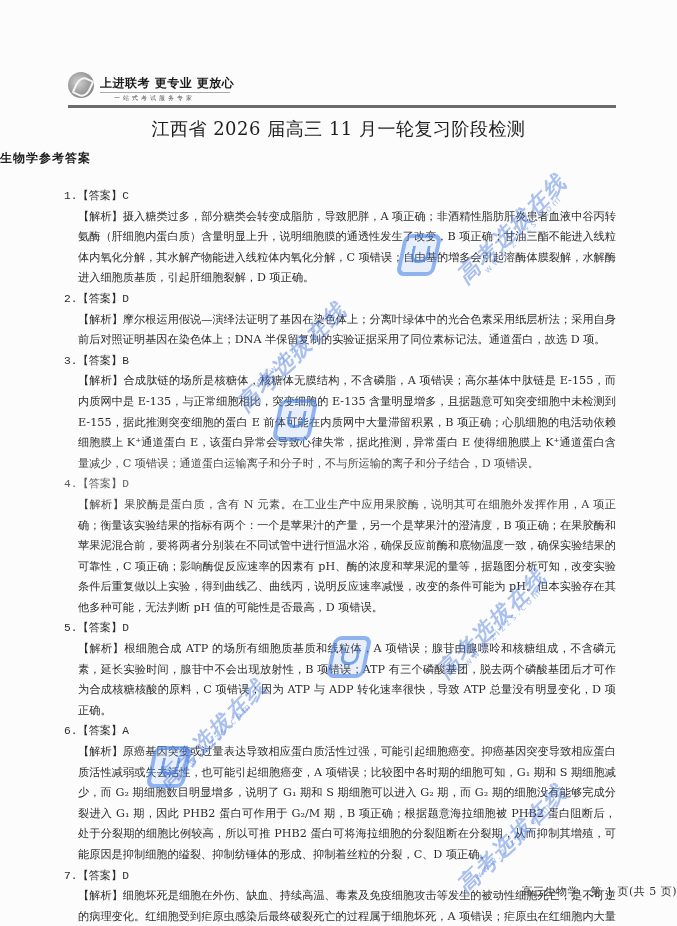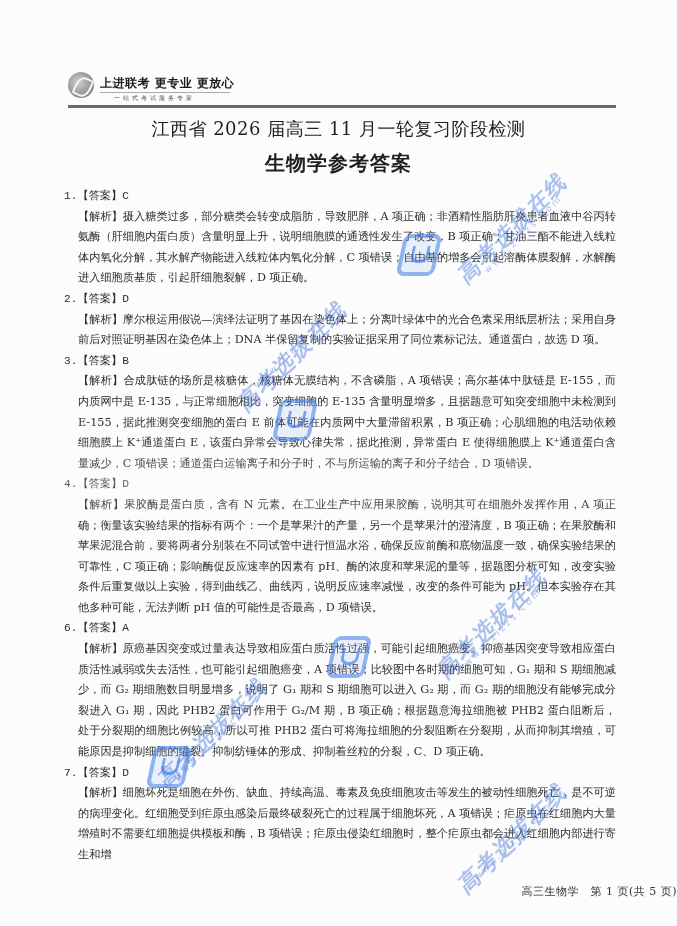--- a/index.html
+++ b/index.html
@@ -26,22 +26,22 @@
     font-size: 6px; color: #555; letter-spacing: 3px; white-space: nowrap;
   }
   .sub-slogan-line { position: absolute; left: 32px; top: 20px; width: 130px; height: 1px; background: #aaa; }
   .header-rule { position: absolute; left: 0; top: 33px; width: 548px; height: 3px; background: #6b6b6b; }
 
   .title {
     position: absolute; left: 0; width: 677px; top: 93px; text-align: center;
     font-size: 18px; color: #1e1e1e; letter-spacing: 0.5px; white-space: nowrap;
   }
   .subtitle {
-    position: absolute; left: 0; width: 677px; top: 126px; text-align: center;
-    font-family: "DejaVu Sans", sans-serif; font-size: 20px; font-weight: bold; color: #1e1e1e; letter-spacing: 1px;
+    position: absolute; left: 0; width: 677px; top: 126px; text-align: left;
+    font-family: "DejaVu Sans", sans-serif; font-size: 12px; font-weight: bold; color: #1e1e1e; letter-spacing: 1px;
   }
 
   .content {
     position: absolute; left: 64px; top: 162px; width: 552px;
     font-size: 11.2px; line-height: 20.6px; color: #2c2c2c;
   }
   .q-answer { margin: 0; white-space: nowrap; font-family: Liberation Mono, monospace; }
   .q-body { margin: 0 0 0 14px; text-align: justify; text-align-last: left; }
 
   .footer {
@@ -97,20 +97,24 @@
     </div>
     <div>
       <p class="q-answer"><span>3.</span><span>【答案】</span><span>B</span></p>
       <p class="q-body">【解析】合成肽链的场所是核糖体，核糖体无膜结构，不含磷脂，A 项错误；高尔基体中肽链是 E-155，而内质网中是 E-135，与正常细胞相比，突变细胞的 E-135 含量明显增多，且据题意可知突变细胞中未检测到 E-155，据此推测突变细胞的蛋白 E 前体可能在内质网中大量滞留积累，B 项正确；心肌细胞的电活动依赖细胞膜上 K⁺通道蛋白 E，该蛋白异常会导致心律失常，据此推测，异常蛋白 E 使得细胞膜上 K⁺通道蛋白含量减少，C 项错误；通道蛋白运输离子和分子时，不与所运输的离子和分子结合，D 项错误。</p>
     </div>
     <div>
       <p class="q-answer"><span>4.</span><span>【答案】</span><span>D</span></p>
       <p class="q-body">【解析】果胶酶是蛋白质，含有 N 元素。在工业生产中应用果胶酶，说明其可在细胞外发挥作用，A 项正确；衡量该实验结果的指标有两个：一个是苹果汁的产量，另一个是苹果汁的澄清度，B 项正确；在果胶酶和苹果泥混合前，要将两者分别装在不同试管中进行恒温水浴，确保反应前酶和底物温度一致，确保实验结果的可靠性，C 项正确；影响酶促反应速率的因素有 pH、酶的浓度和苹果泥的量等，据题图分析可知，改变实验条件后重复做以上实验，得到曲线乙、曲线丙，说明反应速率减慢，改变的条件可能为 pH。但本实验存在其他多种可能，无法判断 pH 值的可能性是否最高，D 项错误。</p>
     </div>
     <div>
+      <p class="q-answer"><span>5.</span><span>【答案】</span><span>D</span></p>
+      <p class="q-body">【解析】根细胞合成 ATP 的场所有细胞质基质和线粒体，A 项错误；腺苷由腺嘌呤和核糖组成，不含磷元素，延长实验时间，腺苷中不会出现放射性，B 项错误；ATP 有三个磷酸基团，脱去两个磷酸基团后才可作为合成核糖核酸的原料，C 项错误；因为 ATP 与 ADP 转化速率很快，导致 ATP 总量没有明显变化，D 项正确。</p>
+    </div>
+    <div>
       <p class="q-answer"><span>6.</span><span>【答案】</span><span>A</span></p>
       <p class="q-body">【解析】原癌基因突变或过量表达导致相应蛋白质活性过强，可能引起细胞癌变。抑癌基因突变导致相应蛋白质活性减弱或失去活性，也可能引起细胞癌变，A 项错误；比较图中各时期的细胞可知，G₁ 期和 S 期细胞减少，而 G₂ 期细胞数目明显增多，说明了 G₁ 期和 S 期细胞可以进入 G₂ 期，而 G₂ 期的细胞没有能够完成分裂进入 G₁ 期，因此 PHB2 蛋白可作用于 G₂/M 期，B 项正确；根据题意海拉细胞被 PHB2 蛋白阻断后，处于分裂期的细胞比例较高，所以可推 PHB2 蛋白可将海拉细胞的分裂阻断在分裂期，从而抑制其增殖，可能原因是抑制细胞的缢裂、抑制纺锤体的形成、抑制着丝粒的分裂，C、D 项正确。</p>
     </div>
     <div>
       <p class="q-answer"><span>7.</span><span>【答案】</span><span>D</span></p>
       <p class="q-body">【解析】细胞坏死是细胞在外伤、缺血、持续高温、毒素及免疫细胞攻击等发生的被动性细胞死亡，是不可逆的病理变化。红细胞受到疟原虫感染后最终破裂死亡的过程属于细胞坏死，A 项错误；疟原虫在红细胞内大量增殖时不需要红细胞提供模板和酶，B 项错误；疟原虫侵染红细胞时，整个疟原虫都会进入红细胞内部进行寄生和增</p>
     </div>
   </div>
 
   <div class="faded"></div>

